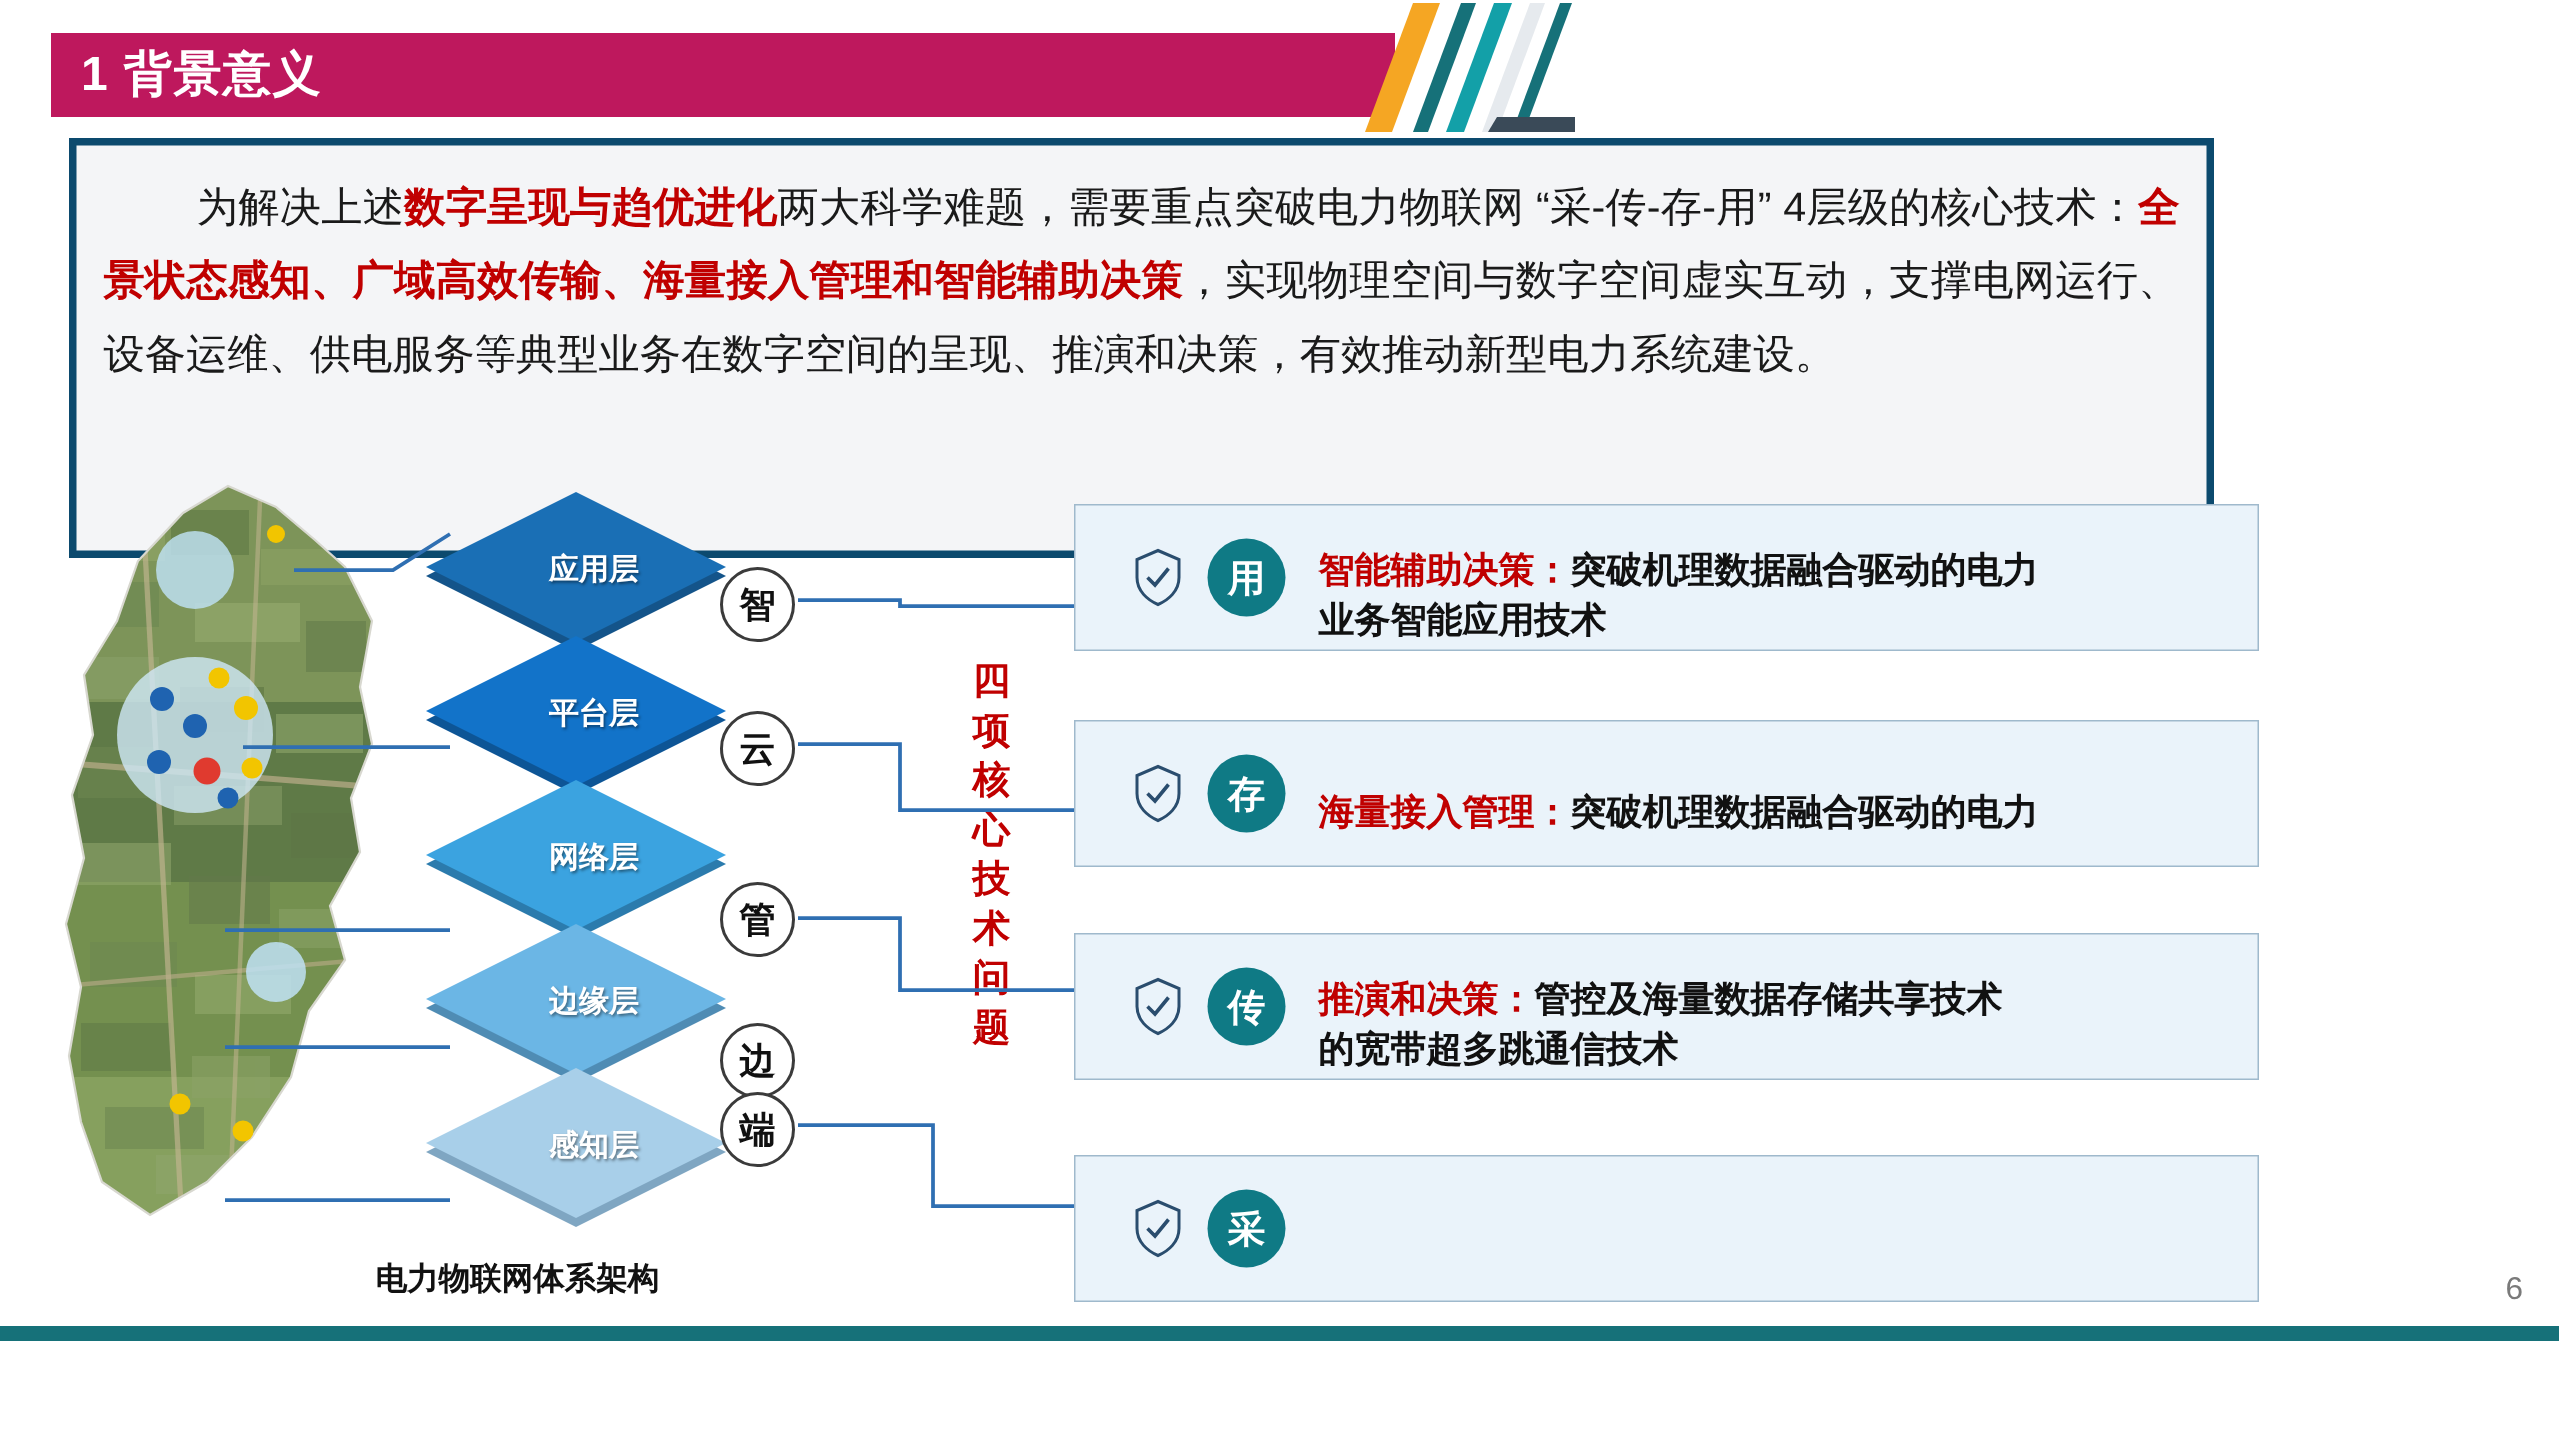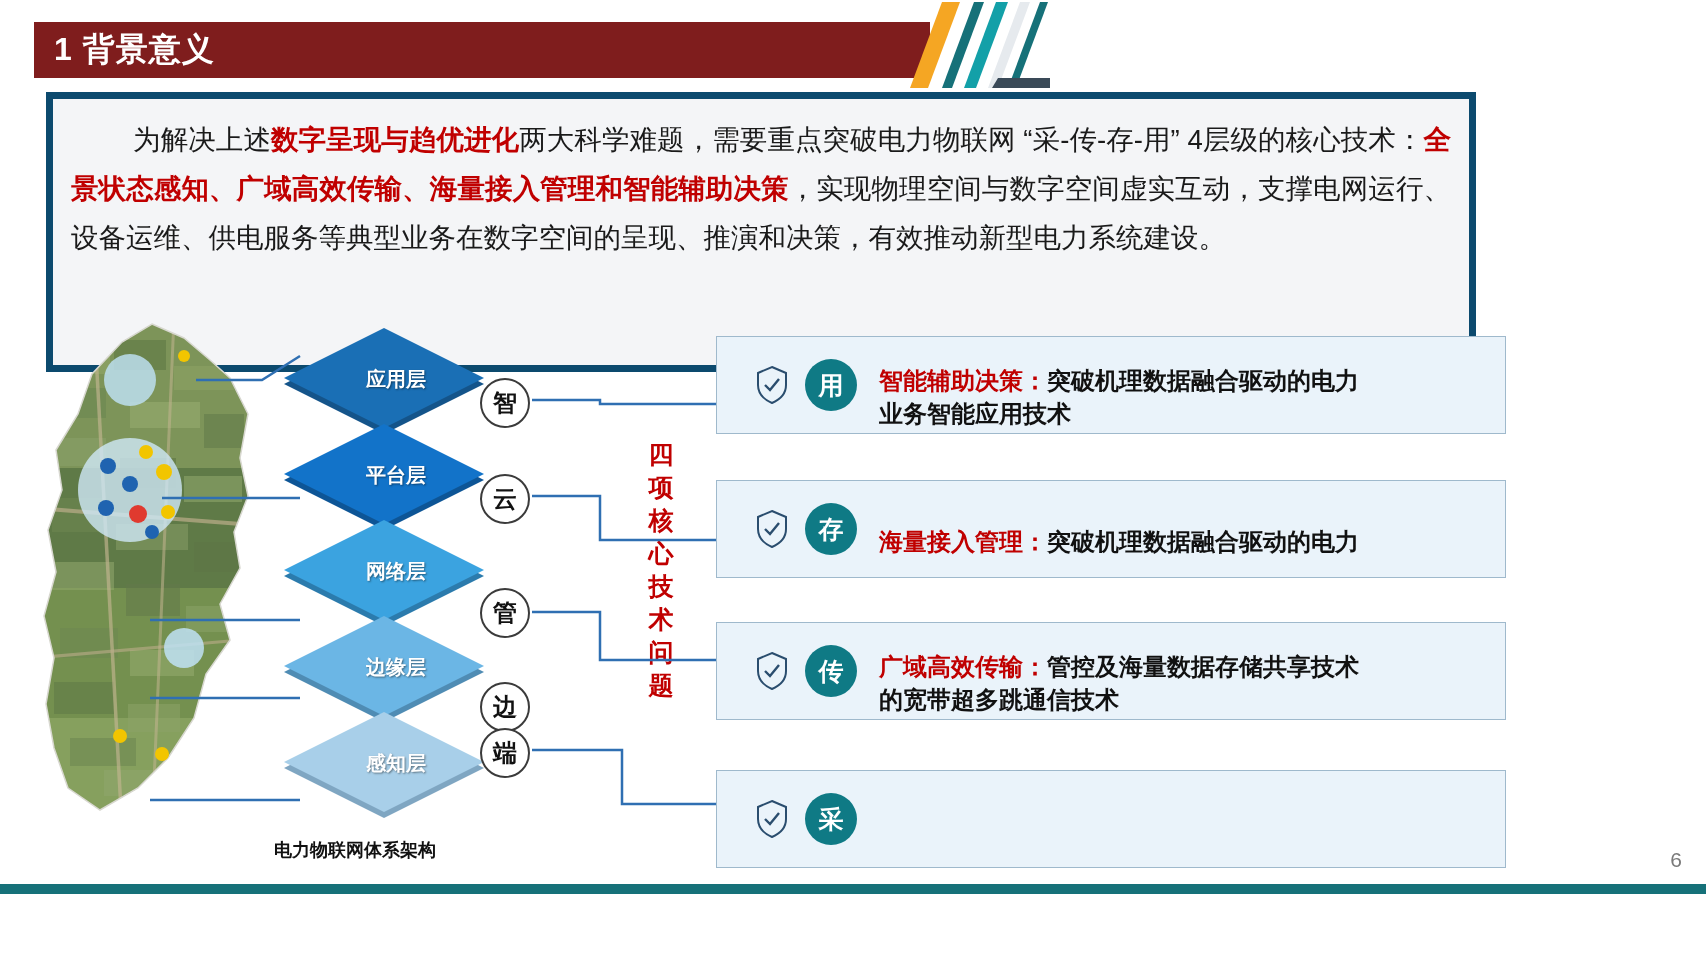--- a/index.html
+++ b/index.html
@@ -6,32 +6,32 @@
   body{
     width:1706px;height:960px;
     background:#ffffff;
     font-family:"Liberation Sans","DejaVu Sans",sans-serif;
     position:relative;overflow:hidden;
   }
 
   
   #header-bar{
     position:absolute;left:34px;top:22px;width:896px;height:56px;
-    background:#7f1d1d;display:flex;align-items:center;
+    background:#be185d;display:flex;align-items:center;
   }
   #header-title{
     color:#ffffff;font-size:32px;font-weight:bold;letter-spacing:1px;
     margin-left:20px;white-space:nowrap;
   }
   #header-stripes{position:absolute;left:880px;top:0;width:170px;height:90px;}
 
   
   #para-panel{
     position:absolute;left:46px;top:92px;width:1430px;height:280px;
-    background:#f4f5f7;border:7px solid #0c4a6e;box-sizing:border-box;
+    background:#f4f5f7;border:5px solid #0c4a6e;box-sizing:border-box;
     padding:16px 18px 0 18px;
   }
   #para-text{
     font-size:27.5px;line-height:49px;color:#1a1a1a;text-align:justify;
     font-family:"Liberation Sans","DejaVu Sans",sans-serif;
   }
   #para-text .ind{display:inline-block;width:62px;}
   #para-text b.red{color:#c00000;font-weight:bold;}
 
   
@@ -78,22 +78,22 @@
   .card .chip{
     width:52px;height:52px;border-radius:50%;background:#0f7a85;
     display:flex;align-items:center;justify-content:center;
     color:#ffffff;font-size:25px;font-weight:bold;flex:0 0 auto;margin-left:4px;
   }
   .card .ctext{margin-left:22px;font-size:24px;line-height:33px;font-weight:bold;color:#111;margin-top:24px;}
   .card .ctext .hl{color:#c00000;}
 
   
   #diagram-caption{
-    position:absolute;left:190px;top:838px;width:330px;text-align:center;
-    font-size:18px;font-weight:bold;color:#111;
+    position:absolute;left:180px;top:838px;width:330px;text-align:center;
+    font-size:21px;font-weight:bold;color:#111;
   }
 
   
   #page-number{position:absolute;right:24px;top:848px;font-size:21px;color:#7a7a7a;}
   #footer-bar{position:absolute;left:0;top:884px;width:1706px;height:10px;background:#167179;}
   #footer-bar2{position:absolute;left:0;top:894px;width:1706px;height:66px;background:#ffffff;}
 
   #connectors{position:absolute;left:0;top:300px;width:1706px;height:580px;pointer-events:none;}
 </style>
 </head>
@@ -294,21 +294,21 @@
 
 <div class="card" style="top:622px;">
   <span class="shield">
     <svg width="34" height="40" viewBox="0 0 34 40">
         <path d="M17 2 L31 8 V20 C31 29 24 35 17 38 C10 35 3 29 3 20 V8 Z" fill="none" stroke="#2a4d6e" stroke-width="2"></path>
         <path d="M10 20 L15 25 L24 14" fill="none" stroke="#2a4d6e" stroke-width="2.4"></path>
       </svg>
   </span>
   <span class="chip">传</span>
   <span class="ctext">
-    <span class="hl">广域高效传输：</span><span>管控及海量数据存储共享技术</span><br>
+    <span class="hl">推演和决策：</span><span>管控及海量数据存储共享技术</span><br>
     <span>的宽带超多跳通信技术</span>
   </span>
 </div>
 
 <div class="card" style="top:770px;">
   <span class="shield">
     <svg width="34" height="40" viewBox="0 0 34 40">
         <path d="M17 2 L31 8 V20 C31 29 24 35 17 38 C10 35 3 29 3 20 V8 Z" fill="none" stroke="#2a4d6e" stroke-width="2"></path>
         <path d="M10 20 L15 25 L24 14" fill="none" stroke="#2a4d6e" stroke-width="2.4"></path>
       </svg>

